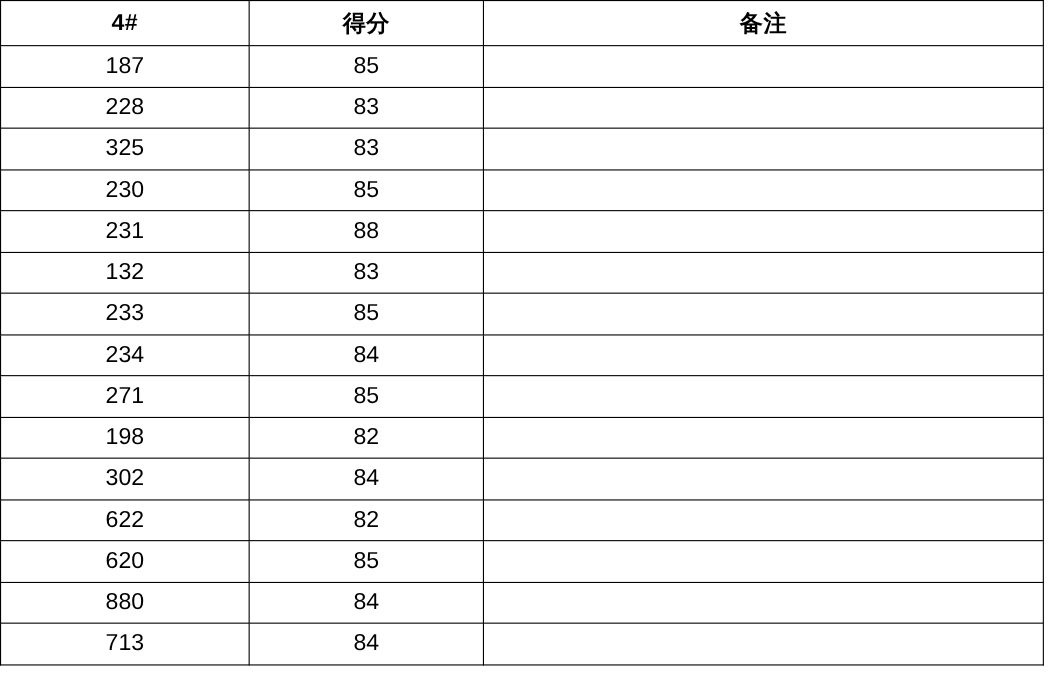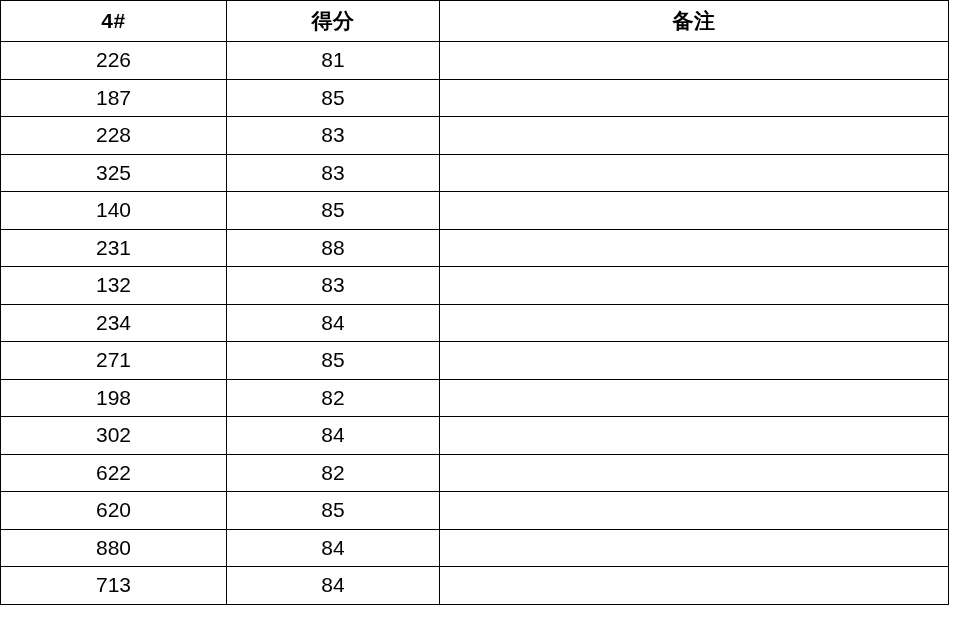--- a/index.html
+++ b/index.html
@@ -64,52 +64,52 @@
     </colgroup>
     <thead>
       <tr>
         <th>4#</th>
         <th>得分</th>
         <th>备注</th>
       </tr>
     </thead>
     <tbody>
       <tr>
-        <td>226</td>
-        <td>81</td>
-        <td class="note-cell"></td>
-      </tr>
-      <tr>
         <td>187</td>
         <td>85</td>
         <td class="note-cell"></td>
       </tr>
       <tr>
         <td>228</td>
         <td>83</td>
         <td class="note-cell"></td>
       </tr>
       <tr>
         <td>325</td>
         <td>83</td>
         <td class="note-cell"></td>
       </tr>
       <tr>
-        <td>140</td>
+        <td>230</td>
         <td>85</td>
         <td class="note-cell"></td>
       </tr>
       <tr>
         <td>231</td>
         <td>88</td>
         <td class="note-cell"></td>
       </tr>
       <tr>
         <td>132</td>
         <td>83</td>
+        <td class="note-cell"></td>
+      </tr>
+      <tr>
+        <td>233</td>
+        <td>85</td>
         <td class="note-cell"></td>
       </tr>
       <tr>
         <td>234</td>
         <td>84</td>
         <td class="note-cell"></td>
       </tr>
       <tr>
         <td>271</td>
         <td>85</td>

